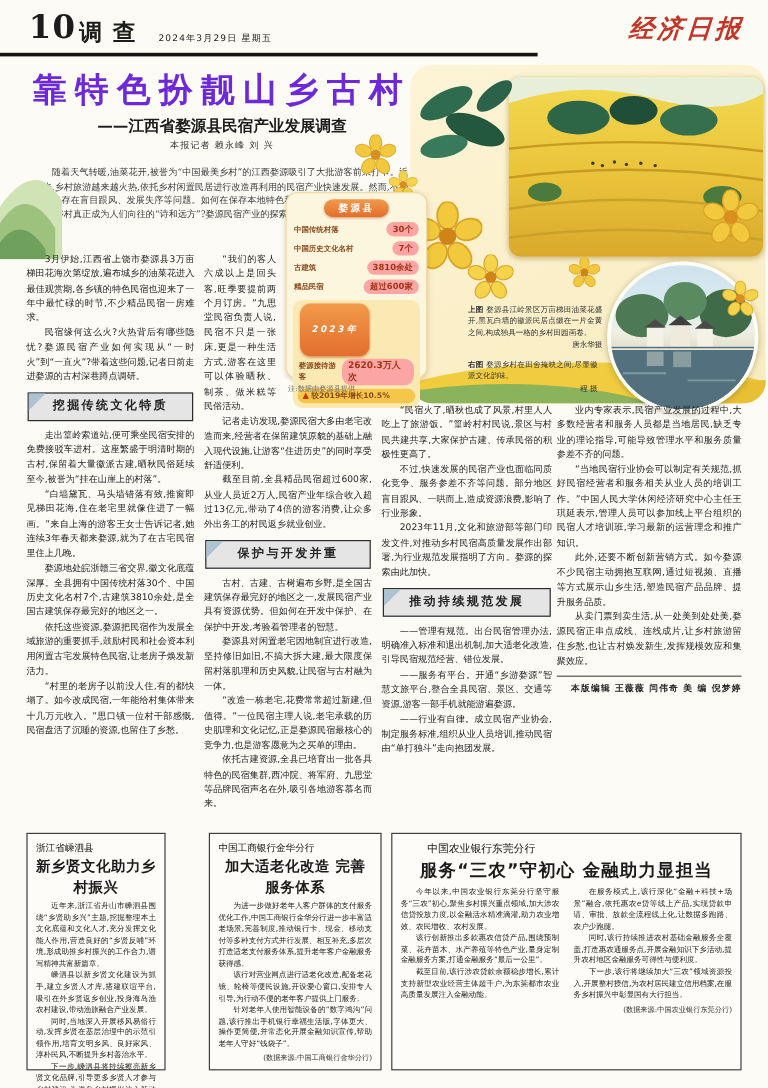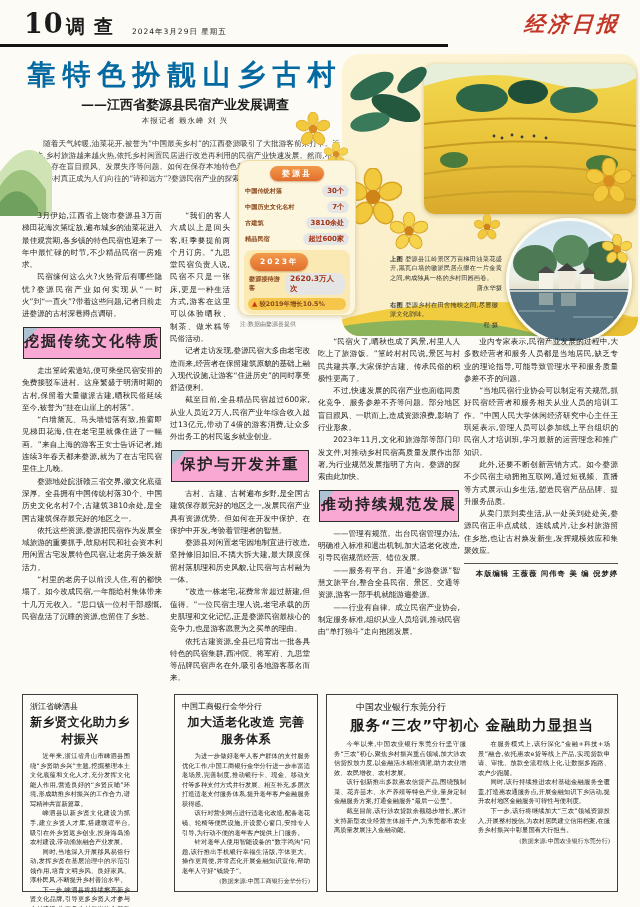--- a/index.html
+++ b/index.html
@@ -8,21 +8,21 @@
   .abs{position:absolute;}
   
   #pagenum{left:24px;top:8px;font:bold 27px "DejaVu Serif",serif;letter-spacing:1px;}
   #section{left:66px;top:14px;font-weight:bold;font-size:19px;letter-spacing:9px;}
   #hdate{left:132px;top:27px;font-size:7.5px;color:#222;letter-spacing:1px;}
   #masthead{right:20px;top:10px;font:bold italic 21px "DejaVu Serif",serif;color:#c23527;
             letter-spacing:3px;transform:skewX(-4deg);}
   #hrule{left:0;top:44px;width:448px;height:2.5px;background:#141414;}
   
   #title{left:22px;top:56px;width:326px;text-align:center;font-size:28px;font-weight:bold;
-         letter-spacing:7px;color:#0369a1;}
+         letter-spacing:7px;color:#6d28d9;}
   #subtitle{left:22px;top:96px;width:326px;text-align:center;font-size:13px;font-weight:bold;}
   #byline{left:22px;top:116px;width:326px;text-align:center;font-size:7.5px;color:#333;
           font-family:"DejaVu Serif",serif;letter-spacing:1px;}
   #intro{left:28px;top:138px;width:312px;font-size:7.6px;line-height:1.52;text-align:justify;
          color:#3a3a3a;font-family:"DejaVu Serif",serif;}
   #intro p{margin:0;text-indent:2em;}
   
   #panel{left:342px;top:54px;width:296px;height:282px;border-radius:18px;
          background:linear-gradient(160deg,#fdf4d6,#f8ecc0);}
   #photo1{left:424px;top:64px;width:212px;height:150px;border-radius:10px;overflow:hidden;
@@ -38,44 +38,44 @@
   #curve3{left:190px;top:26px;width:260px;height:80px;background:#e9bf33;}
   
   #stats{left:238px;top:160px;width:118px;height:156px;border-radius:10px;background:#fdf6df;
          border:1px solid #f0dca6;box-shadow:0 1px 4px rgba(140,100,30,.25);
          padding:5px 5px 4px;box-sizing:border-box;}
   .pill-org{display:block;width:max-content;margin:0 auto;padding:2px 12px;border-radius:9px;
          background:linear-gradient(180deg,#f29a4a,#e26e2d);color:#fff;font-weight:bold;
          font-size:8px;letter-spacing:2px;box-shadow:0 1px 2px rgba(150,70,10,.4);}
   .srow{display:flex;justify-content:space-between;align-items:center;margin:4px 1px 0;}
   .slabel{font-size:6.2px;font-weight:bold;color:#8a4a1d;}
-  .sval{background:#e5e5e5;border-radius:8px;padding:1px 5px;font-size:7px;font-weight:bold;color:#a23314;}
+  .sval{background:#fca5a5;border-radius:8px;padding:1px 5px;font-size:7px;font-weight:bold;color:#a23314;}
   #sub2{background:#fbe9b4;border-radius:8px;padding:3px 4px 4px;margin-top:5px;}
-  #yearpill{margin:0 0 2px 2px;font-size:7.5px;padding:4px 10px;}
+  #yearpill{margin:0 0 2px 2px;font-size:7.5px;padding:17px 10px;font-style:italic;}
   .bigval{font-size:7.5px;}
   #growthrow{display:flex;align-items:center;gap:2px;background:#f6c64b;border-radius:8px;
          padding:1.5px 4px;margin-top:3px;font-size:6.4px;font-weight:bold;color:#8a4a1d;}
   #growthrow .tri{color:#cf3417;font-size:7px;}
   #statnote{left:240px;top:320px;width:150px;font-size:6px;color:#6a6a6a;font-family:"DejaVu Serif",serif;}
   
   .cap{font-size:6.3px;line-height:1.5;text-align:justify;color:#333;font-family:"DejaVu Serif",serif;}
   #cap1{left:390px;top:254px;width:112px;}
   #cap2{left:390px;top:300px;width:108px;}
   .capcredit{text-align:right;margin-top:1px;}
   
   .col{font-size:7.6px;line-height:1.62;text-align:justify;color:#232323;}
   .col p{margin:0;text-indent:2em;}
   #col1{left:22px;top:210px;width:140px;height:480px;}
   #col2{left:170px;top:210px;width:140px;height:480px;}
   #col2 .spacer{float:right;width:76px;height:116px;margin-left:4px;}
   #col3{left:318px;top:336px;width:142px;height:354px;}
   #col4{left:464px;top:336px;width:154px;height:354px;}
   .subhead{margin:6px 1px;border:1px solid #2b2b2b;padding:3px 0;text-align:center;
-         font-weight:bold;font-size:15px;letter-spacing:2px;text-indent:0;position:relative;
-         background:#f9a8d4;font-family:Liberation Mono, monospace;}
+         font-weight:bold;font-size:10px;letter-spacing:2px;text-indent:0;position:relative;
+         background:#e5e5e5;}
   .subhead::before{content:"";position:absolute;left:0;top:0;border-style:solid;
          border-width:14px 14px 0 0;border-color:#aec3d2 transparent transparent transparent;}
   #editors{margin-top:6px;border-top:1px solid #555;padding-top:4px;text-align:right;
          font-size:7.3px;font-weight:bold;letter-spacing:1px;}
   
   .bbox{position:absolute;top:694px;height:198px;border:1px solid #3f3f3f;background:#fdfcf8;
         padding:5px 7px;box-sizing:border-box;}
   #bbox1{left:22px;width:116px;}
   #bbox2{left:174px;width:144px;}
   #bbox3{left:326px;width:292px;}

